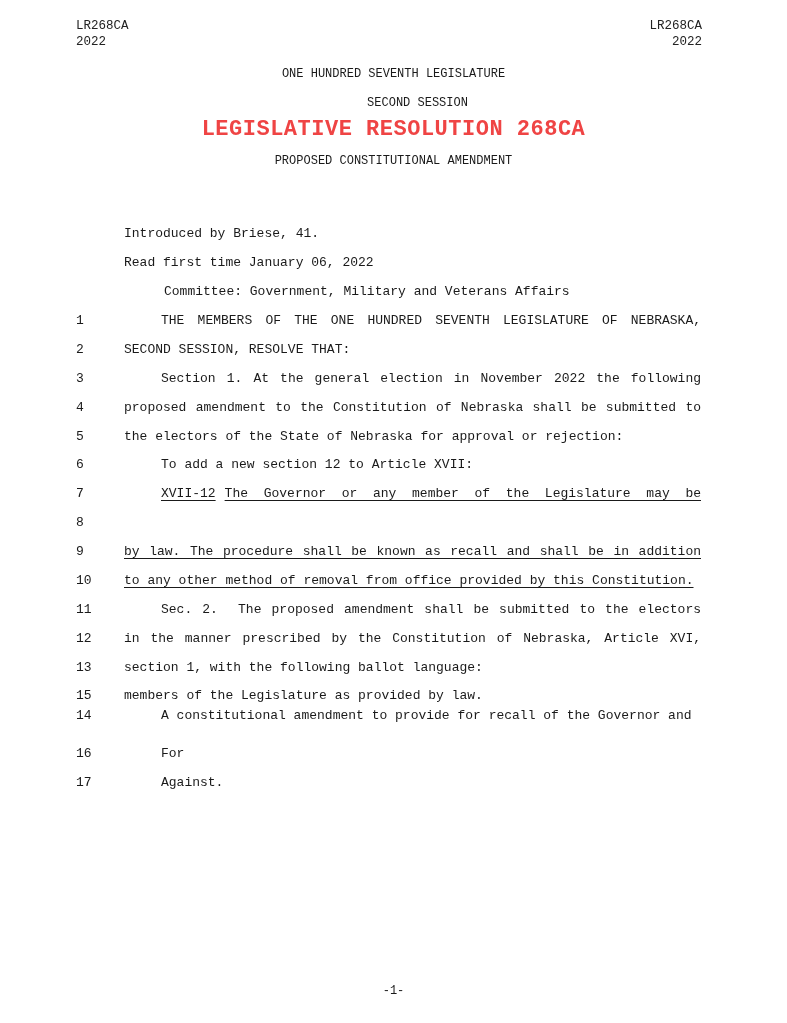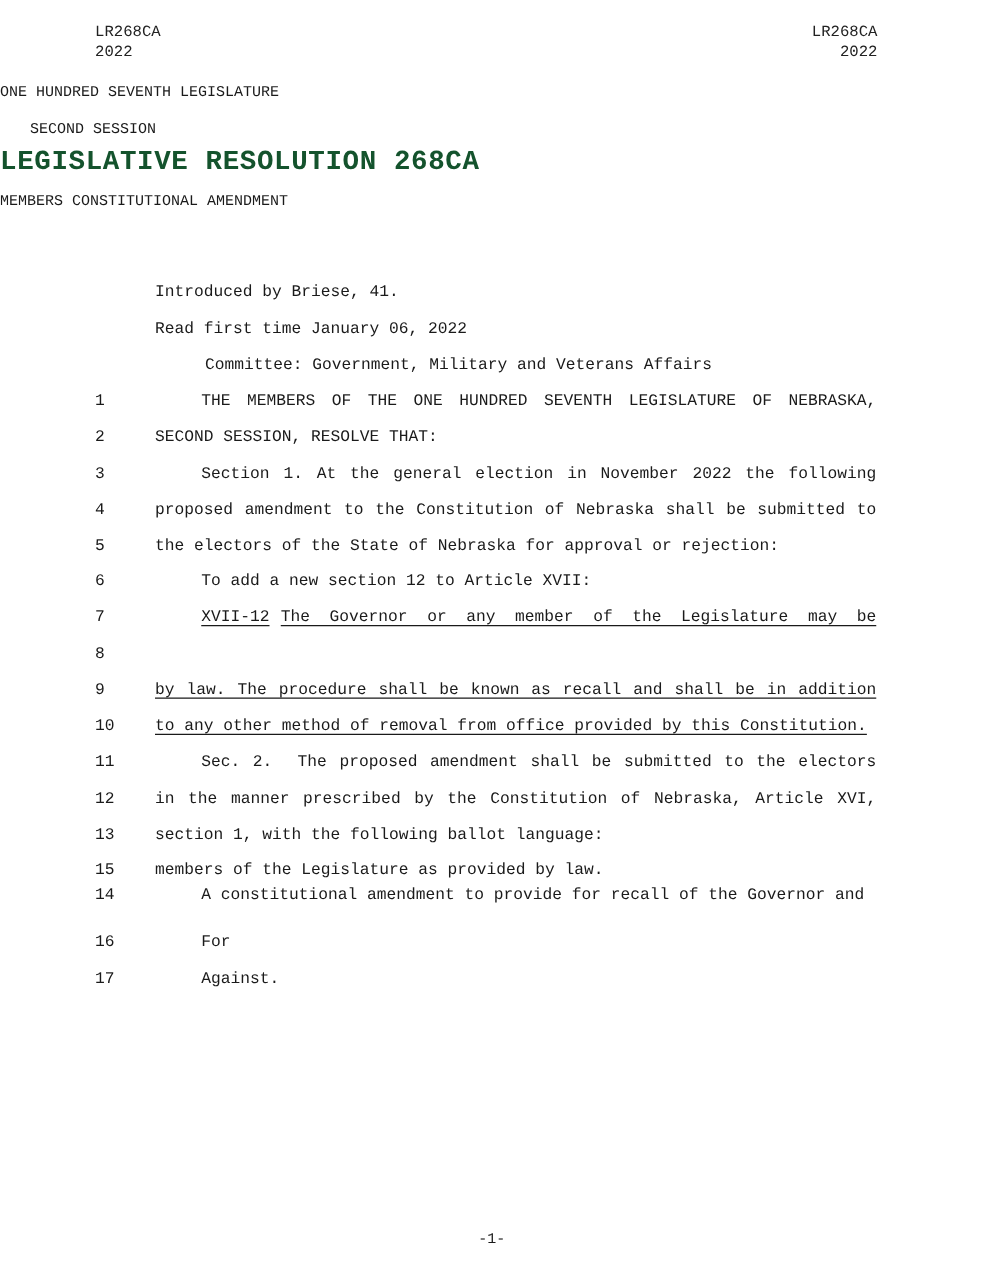--- a/index.html
+++ b/index.html
@@ -4,24 +4,24 @@
 <style>
   html, body { margin: 0; padding: 0; background: #ffffff; }
   body {
     width: 787px; height: 1023px; position: relative; overflow: hidden;
     font-family: "Liberation Mono", "DejaVu Sans Mono", monospace;
     color: #1a1a1a;
   }
   .hdr { position: absolute; top: 18px; font-size: 12.5px; line-height: 16px; color: #222; }
   .hdr-left { left: 76px; text-align: left; }
   .hdr-right { right: 85px; text-align: right; }
-  .center { position: absolute; left: 0; width: 787px; text-align: left; }
+  .center { position: absolute; left: 0; width: 787px; text-align: center; }
   .leg { top: 67px; font-size: 12px; }
   .sess { top: 96px; font-size: 12px; padding-left: 24px; }
-  .title { top: 117px; font-size: 22px; font-weight: bold; letter-spacing: 0.5px; color: #14532d; }
+  .title { top: 117px; font-size: 22px; font-weight: bold; letter-spacing: 0.5px; color: #ef4444; }
   .sub { top: 154px; font-size: 12px; }
   .meta { position: absolute; left: 124px; font-size: 13px; }
   .line { position: absolute; left: 0; width: 787px; height: 20px; font-size: 13px; }
   .ln { position: absolute; left: 76px; width: 25px; text-align: left; }
   .txt { position: absolute; left: 124px; width: 577px; white-space: nowrap; }
   .txt.indent { left: 161px; width: 540px; }
   .justify { text-align: justify; text-align-last: justify; white-space: normal; }
   .u { text-decoration: underline; text-underline-offset: 3px; }
   .footer { position: absolute; top: 984px; left: 0; width: 787px; text-align: center; font-size: 12px; }
 </style>
@@ -33,21 +33,21 @@
   <div>2022</div>
 </div>
 <div class="hdr hdr-right">
   <div>LR268CA</div>
   <div>2022</div>
 </div>
 
 <div class="center leg">ONE HUNDRED SEVENTH LEGISLATURE</div>
 <div class="center sess">SECOND SESSION</div>
 <div class="center title">LEGISLATIVE RESOLUTION 268CA</div>
-<div class="center sub">MEMBERS CONSTITUTIONAL AMENDMENT</div>
+<div class="center sub">PROPOSED CONSTITUTIONAL AMENDMENT</div>
 
 <div class="meta" style="top:226px;">Introduced by Briese, 41.</div>
 <div class="meta" style="top:255px;">Read first time January 06, 2022</div>
 <div class="meta" style="top:284px;margin-left:40px;">Committee: Government, Military and Veterans Affairs</div>
 
 <div class="line" style="top:313px;">
   <span class="ln">1</span>
   <span class="txt indent justify">THE MEMBERS OF THE ONE HUNDRED SEVENTH LEGISLATURE OF NEBRASKA,</span>
 </div>
 <div class="line" style="top:342px;">

